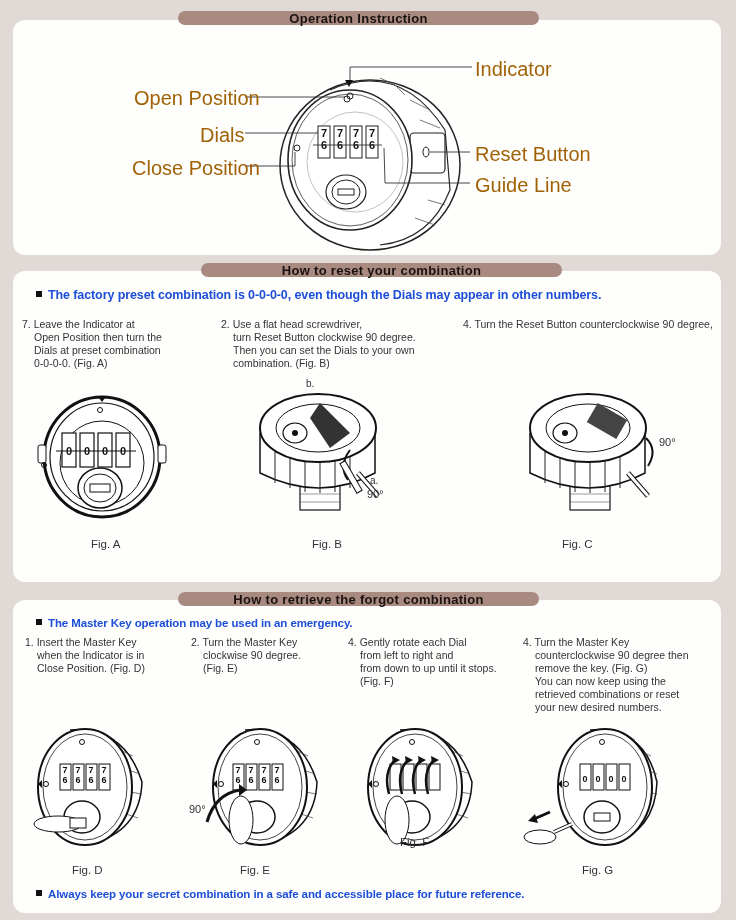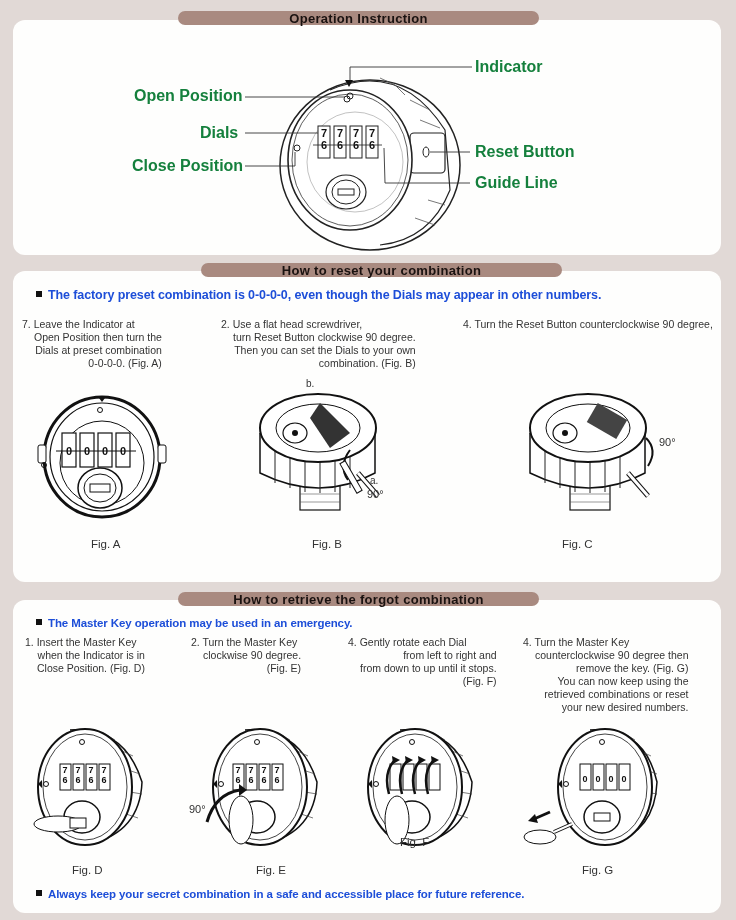--- a/index.html
+++ b/index.html
@@ -43,33 +43,32 @@
   }
   .bullet-line .sq {
     display: inline-block;
     width: 6px; height: 6px;
     background: #111;
     margin-right: 6px;
     vertical-align: 2px;
   }
   .callout {
     position: absolute;
-    font-size: 16px;
-    color: #15803d;
+    font-size: 20px;
+    color: #a16207;
     white-space: nowrap;
-    font-weight: bold;
   }
   .step {
     position: absolute;
     font-size: 10.5px;
     line-height: 13px;
     color: #333;
   }
   .step .num { display:block; }
-  .step .rest { display:block; padding-left: 12px; text-align: right; }
+  .step .rest { display:block; padding-left: 12px; }
   .fig-label {
     position: absolute;
     font-size: 11.5px;
     color: #333;
   }
   svg { position: absolute; overflow: visible; }
   .lbl { font-family: "Liberation Sans", sans-serif; }
 </style>
 </head>
 <body>
@@ -420,17 +419,17 @@
   <ellipse cx="82" cy="95" rx="18" ry="16" fill="#fff" stroke="#111" stroke-width="1.5"></ellipse>
   <rect x="74" y="91" width="16" height="8" fill="#fff" stroke="#111"></rect>
   <ellipse cx="20" cy="115" rx="16" ry="7" fill="#fff" stroke="#111"></ellipse>
   <line x1="34" y1="110" x2="52" y2="102" stroke="#111" stroke-width="4"></line>
   <line x1="34" y1="110" x2="52" y2="102" stroke="#fff" stroke-width="2"></line>
   <line x1="30" y1="90" x2="14" y2="97" stroke="#111" stroke-width="3"></line>
   <polygon points="8,99 15,92 18,101" fill="#111"></polygon>
 </svg>
 
 <div class="fig-label" style="left:72px;top:864px;">Fig. D</div>
-<div class="fig-label" style="left:256px;top:864px;">Fig. E</div>
+<div class="fig-label" style="left:240px;top:864px;">Fig. E</div>
 <div class="fig-label" style="left:400px;top:836px;">Fig. F</div>
 <div class="fig-label" style="left:582px;top:864px;">Fig. G</div>
 
 <div class="bullet-line" style="left:36px;top:888px;font-size:11.5px;"><span class="sq"></span><span>Always keep your secret combination in a safe and accessible place for future reference.</span></div>
 
 </body></html>

